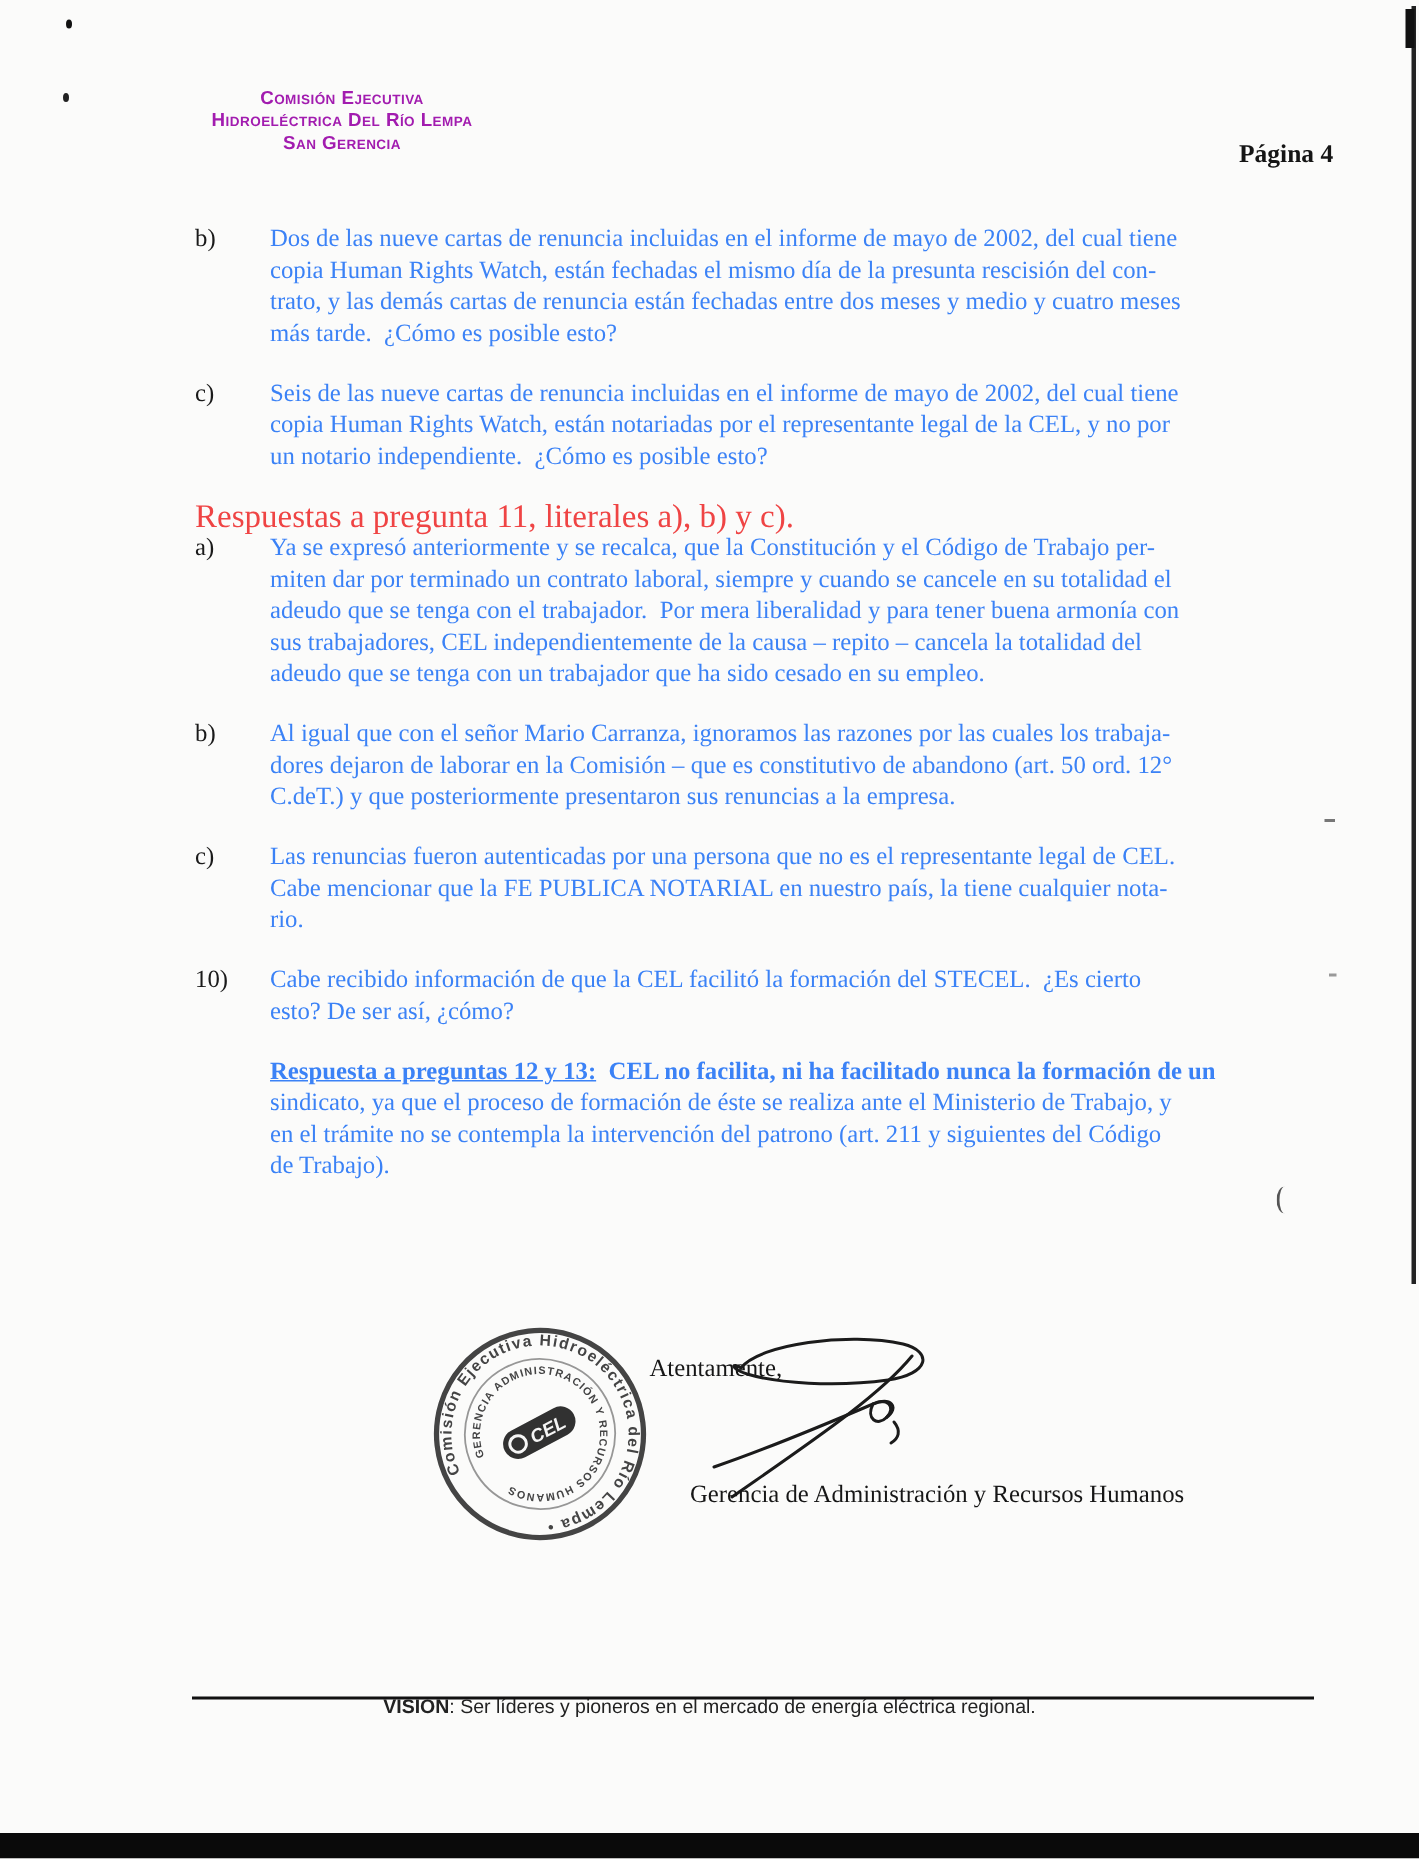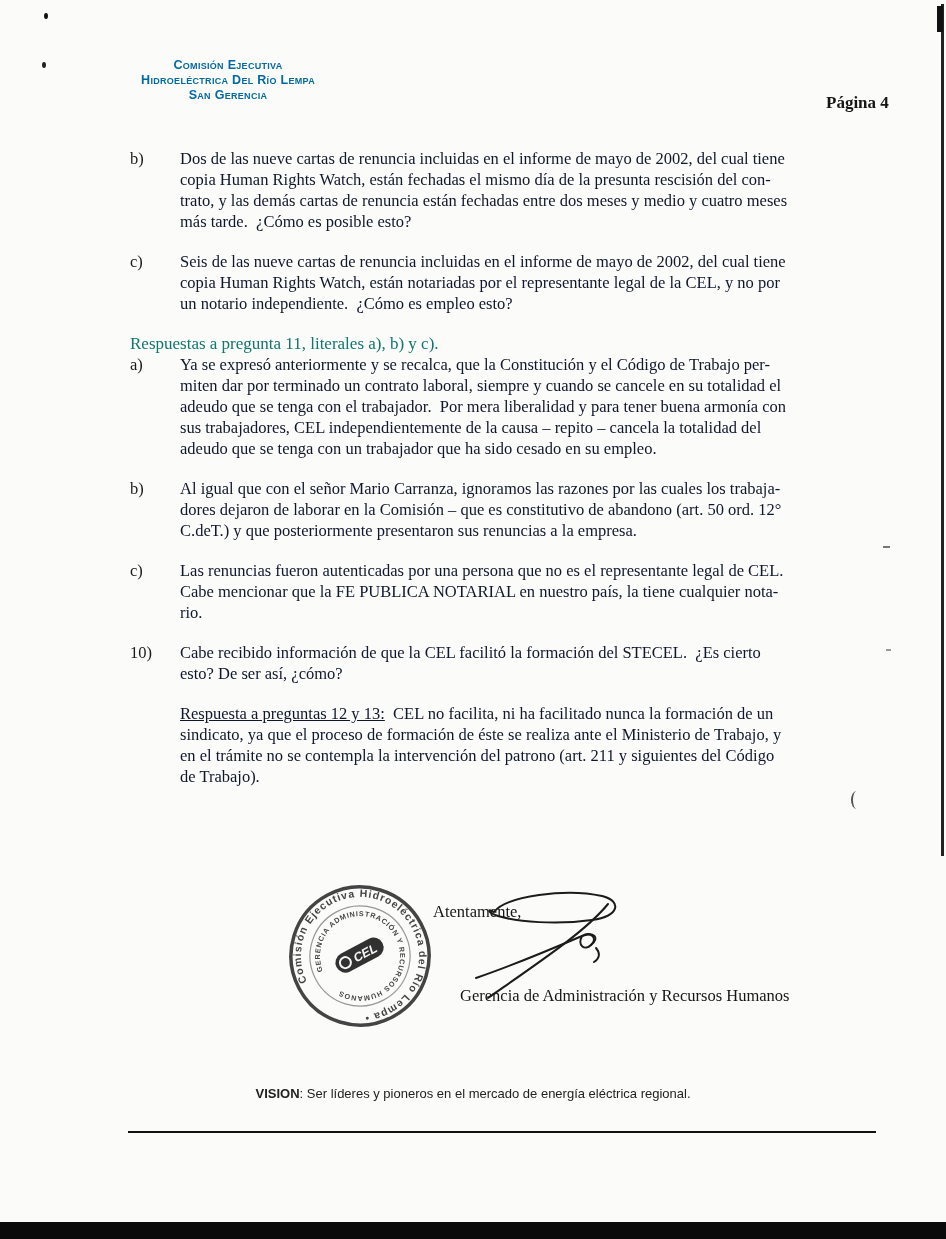--- a/index.html
+++ b/index.html
@@ -7,45 +7,45 @@
     width:946px;height:1239px;position:relative;overflow:hidden;
     background:#fbfbfa;
     font-family:"Liberation Serif", serif;
     color:#1c1c1c;
   }
   
   .org-block{
     position:absolute;left:88px;top:58px;width:280px;text-align:center;
     font-family:"Liberation Sans", sans-serif;
     font-variant:small-caps;font-weight:bold;
-    font-size:12.5px;line-height:15px;color:#0369a1;letter-spacing:.3px;
+    font-size:12.5px;line-height:15px;color:#a21caf;letter-spacing:.3px;
   }
   .page-label{
     position:absolute;left:786px;top:93px;
     font-weight:bold;font-size:17px;color:#151515;margin-left:40px;
   }
   
   .content{position:absolute;left:130px;top:148px;width:760px;}
   .para{display:flex;margin:0 0 19px 0;}
   .plabel{flex:0 0 50px;font-size:16.5px;line-height:21px;color:#1a1a1a;}
-  .plines{flex:1;font-size:16.5px;line-height:21px;white-space:pre;color:#0f172a;}
-  .heading{font-size:17px;line-height:21px;margin:0;color:#0f766e;}
-  .l1{white-space:pre;}
+  .plines{flex:1;font-size:16.5px;line-height:21px;white-space:pre;color:#3b82f6;}
+  .heading{font-size:22px;line-height:21px;margin:0;color:#ef4444;}
+  .l1{white-space:pre;font-weight:bold;}
   .u{text-decoration:underline;}
   
   .salutation{position:absolute;left:433px;top:902px;font-size:16.5px;color:#161616;}
   .signer-title{position:absolute;left:432px;top:986px;font-size:16.5px;color:#161616;margin-left:28px;}
   .sig{position:absolute;left:436px;top:886px;}
   .seal-wrap{position:absolute;left:286px;top:882px;width:148px;height:148px;
     transform:rotate(-28deg);opacity:.88;}
   .seal-wrap svg{display:block;}
   
   .footer-rule{position:absolute;left:128px;top:1131px;width:748px;height:2px;background:#111;}
   .footer-text{
-    position:absolute;left:0;top:1086px;width:946px;text-align:center;
+    position:absolute;left:0;top:1130px;width:946px;text-align:center;
     font-family:"Liberation Sans", sans-serif;font-size:13px;color:#222;
   }
   .footer-text b{font-weight:bold;}
   
   .bar-bottom{position:absolute;left:0;top:1222px;width:946px;height:17px;background:#0a0a0a;}
   .edge-right{position:absolute;left:941px;top:4px;width:3px;height:852px;background:#222;}
   .mark-tr{position:absolute;left:937px;top:6px;width:6px;height:26px;background:#111;}
   .dot1{position:absolute;left:44px;top:13px;width:4px;height:6px;background:#111;border-radius:50%;}
   .dot2{position:absolute;left:42px;top:62px;width:4px;height:6px;background:#222;border-radius:50%;}
   .pen-paren{position:absolute;left:851px;top:791px;width:9px;height:18px;
@@ -70,21 +70,21 @@
     <div class="plines">Dos de las nueve cartas de renuncia incluidas en el informe de mayo de 2002, del cual tiene
 copia Human Rights Watch, están fechadas el mismo día de la presunta rescisión del con-
 trato, y las demás cartas de renuncia están fechadas entre dos meses y medio y cuatro meses
 más tarde.  ¿Cómo es posible esto?</div>
   </div>
 
   <div class="para">
     <div class="plabel">c)</div>
     <div class="plines">Seis de las nueve cartas de renuncia incluidas en el informe de mayo de 2002, del cual tiene
 copia Human Rights Watch, están notariadas por el representante legal de la CEL, y no por
-un notario independiente.  ¿Cómo es empleo esto?</div>
+un notario independiente.  ¿Cómo es posible esto?</div>
   </div>
 
   <div class="heading">Respuestas a pregunta 11, literales a), b) y c).</div>
 
   <div class="para">
     <div class="plabel">a)</div>
     <div class="plines">Ya se expresó anteriormente y se recalca, que la Constitución y el Código de Trabajo per-
 miten dar por terminado un contrato laboral, siempre y cuando se cancele en su totalidad el
 adeudo que se tenga con el trabajador.  Por mera liberalidad y para tener buena armonía con
 sus trabajadores, CEL independientemente de la causa – repito – cancela la totalidad del

